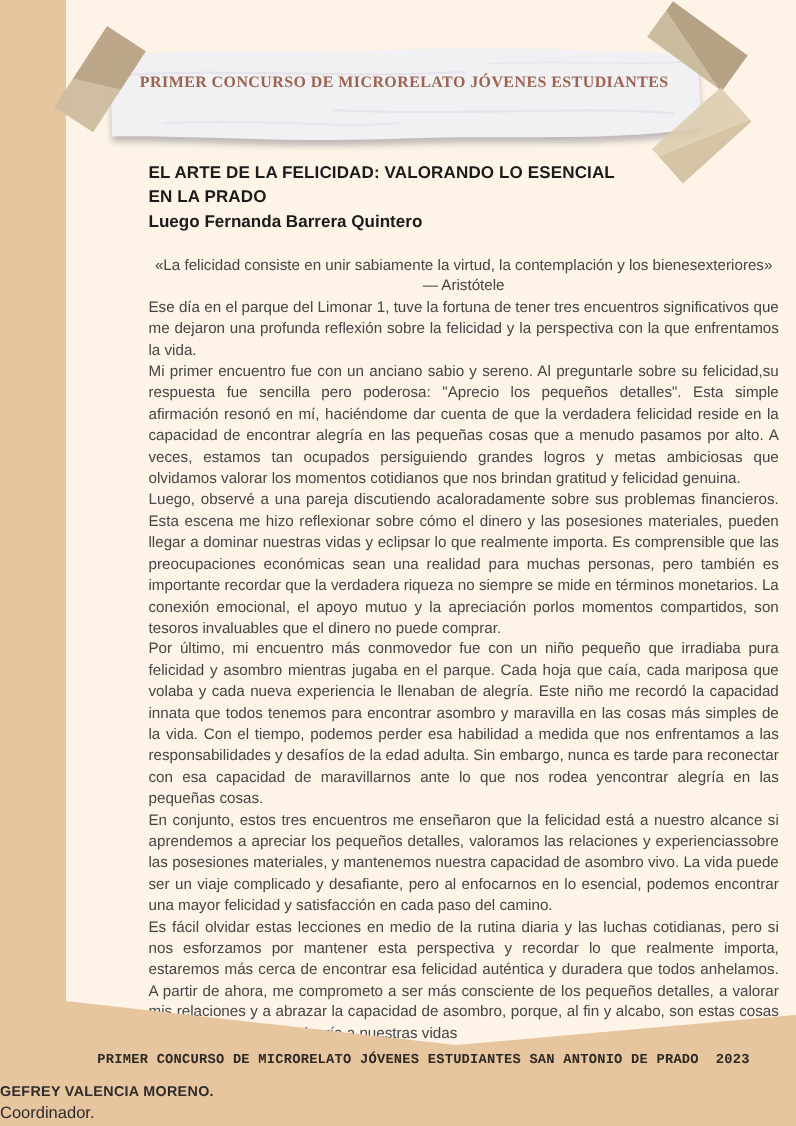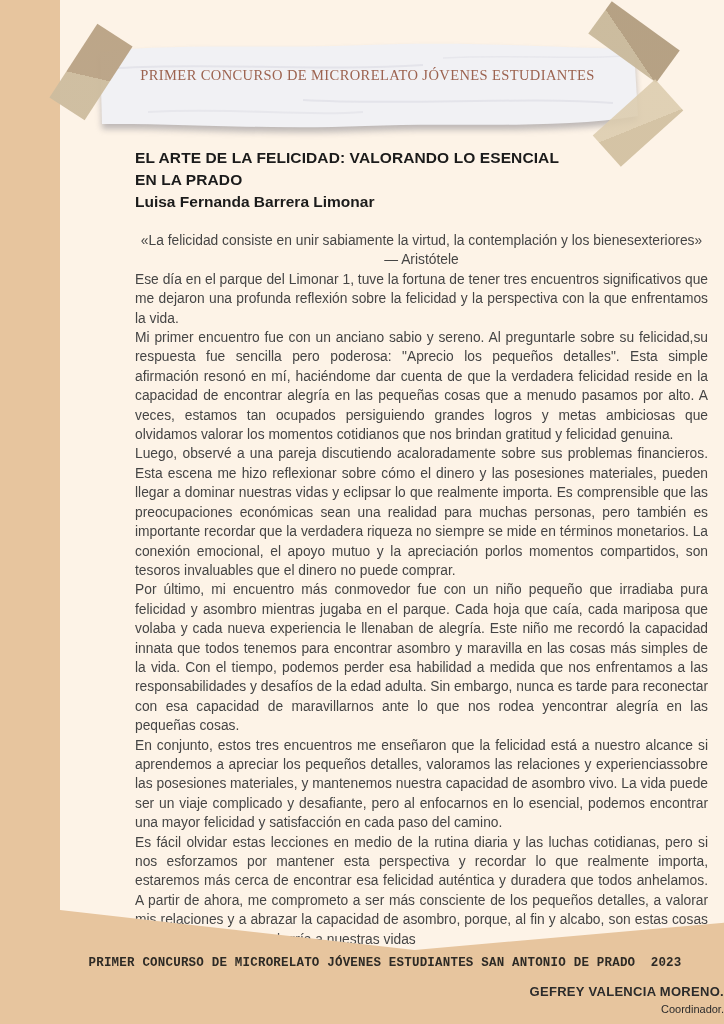--- a/index.html
+++ b/index.html
@@ -17,21 +17,21 @@
     background: #fdf3e7;
     clip-path: polygon(0 0, 100% 0, 100% 96.7%, 50% 100%, 0 95.8%);
   }
 
   
   .banner { position: absolute; left: 93px; top: 38px; width: 549px; height: 100px; }
   .banner svg { position: absolute; left: 0; top: 0; filter: drop-shadow(0 5px 3px rgba(110,110,122,0.45)); }
   .banner-text {
     position: absolute; left: 0; top: 24px; width: 100%;
     text-align: center; color: #9c6350;
-    font-family: "Liberation Serif", serif; font-weight: normal;
+    font-family: "Liberation Serif", serif; font-weight: bold;
     font-size: 14.5px; line-height: 26px; letter-spacing: 0.4px;
   }
 
   
   .tape { position: absolute; z-index: 5; }
   .tape-tl {
     left: 70px; top: 28px; width: 42px; height: 88px;
     transform: rotate(33deg);
     background: linear-gradient(160deg, #b9a284 55%, #cdbc9e 55%);
     opacity: 0.95;
@@ -72,37 +72,37 @@
   
   .footer { position: absolute; left: 0; bottom: 0; width: 724px; }
   .footer-title {
     position: absolute; left: 0; top: -68px; width: 100%;
     text-align: center; white-space: pre-wrap;
     font-family: Liberation Mono, monospace; font-weight: bold;
     font-size: 12.5px; color: #2d2a25; letter-spacing: 0.2px; padding-left: 23px;
   }
   .footer-name {
     position: absolute; left: 0; top: -40px; width: 100%;
-    text-align: right; font-size: 13px; font-weight: bold; color: #2b2b2b;
+    text-align: left; font-size: 13px; font-weight: bold; color: #2b2b2b;
     letter-spacing: 0.3px;
   }
   .footer-role {
     position: absolute; left: 0; top: -21px; width: 100%;
-    text-align: right; font-size: 11px; color: #2b2b2b;
+    text-align: left; font-size: 15px; color: #2b2b2b;
   }
 </style>
 </head>
 <body>
 
 <div class="card">
 
   <div class="content">
     <div class="title-line">EL ARTE DE LA FELICIDAD: VALORANDO LO ESENCIAL</div>
     <div class="title-line">EN LA PRADO</div>
-    <div class="author">Luisa Fernanda Barrera Limonar</div>
+    <div class="author">Luego Fernanda Barrera Quintero</div>
 
     <div class="quote">«La felicidad consiste en unir sabiamente la virtud, la contemplación y los bienesexteriores» — Aristótele</div>
 
     <div class="body-text">
       <p>Ese día en el parque del Limonar 1, tuve la fortuna de tener tres encuentros significativos que me dejaron una profunda reflexión sobre la felicidad y la perspectiva con la que enfrentamos la vida.</p>
       <p>Mi primer encuentro fue con un anciano sabio y sereno. Al preguntarle sobre su felicidad,su respuesta fue sencilla pero poderosa: "Aprecio los pequeños detalles". Esta simple afirmación resonó en mí, haciéndome dar cuenta de que la verdadera felicidad reside en la capacidad de encontrar alegría en las pequeñas cosas que a menudo pasamos por alto. A veces, estamos tan ocupados persiguiendo grandes logros y metas ambiciosas que olvidamos valorar los momentos cotidianos que nos brindan gratitud y felicidad genuina.</p>
       <p>Luego, observé a una pareja discutiendo acaloradamente sobre sus problemas financieros. Esta escena me hizo reflexionar sobre cómo el dinero y las posesiones materiales, pueden llegar a dominar nuestras vidas y eclipsar lo que realmente importa. Es comprensible que las preocupaciones económicas sean una realidad para muchas personas, pero también es importante recordar que la verdadera riqueza no siempre se mide en términos monetarios. La conexión emocional, el apoyo mutuo y la apreciación porlos momentos compartidos, son tesoros invaluables que el dinero no puede comprar.</p>
       <p>Por último, mi encuentro más conmovedor fue con un niño pequeño que irradiaba pura felicidad y asombro mientras jugaba en el parque. Cada hoja que caía, cada mariposa que volaba y cada nueva experiencia le llenaban de alegría. Este niño me recordó la capacidad innata que todos tenemos para encontrar asombro y maravilla en las cosas más simples de la vida. Con el tiempo, podemos perder esa habilidad a medida que nos enfrentamos a las responsabilidades y desafíos de la edad adulta. Sin embargo, nunca es tarde para reconectar con esa capacidad de maravillarnos ante lo que nos rodea yencontrar alegría en las pequeñas cosas.</p>
       <p>En conjunto, estos tres encuentros me enseñaron que la felicidad está a nuestro alcance si aprendemos a apreciar los pequeños detalles, valoramos las relaciones y experienciassobre las posesiones materiales, y mantenemos nuestra capacidad de asombro vivo. La vida puede ser un viaje complicado y desafiante, pero al enfocarnos en lo esencial, podemos encontrar una mayor felicidad y satisfacción en cada paso del camino.</p>
       <p>Es fácil olvidar estas lecciones en medio de la rutina diaria y las luchas cotidianas, pero si nos esforzamos por mantener esta perspectiva y recordar lo que realmente importa, estaremos más cerca de encontrar esa felicidad auténtica y duradera que todos anhelamos. A partir de ahora, me comprometo a ser más consciente de los pequeños detalles, a valorar mis relaciones y a abrazar la capacidad de asombro, porque, al fin y alcabo, son estas cosas las que dan sentido y alegría a nuestras vidas</p>

